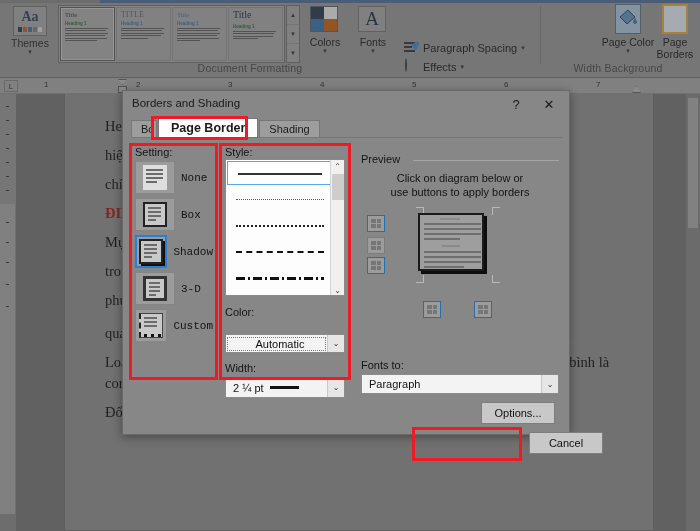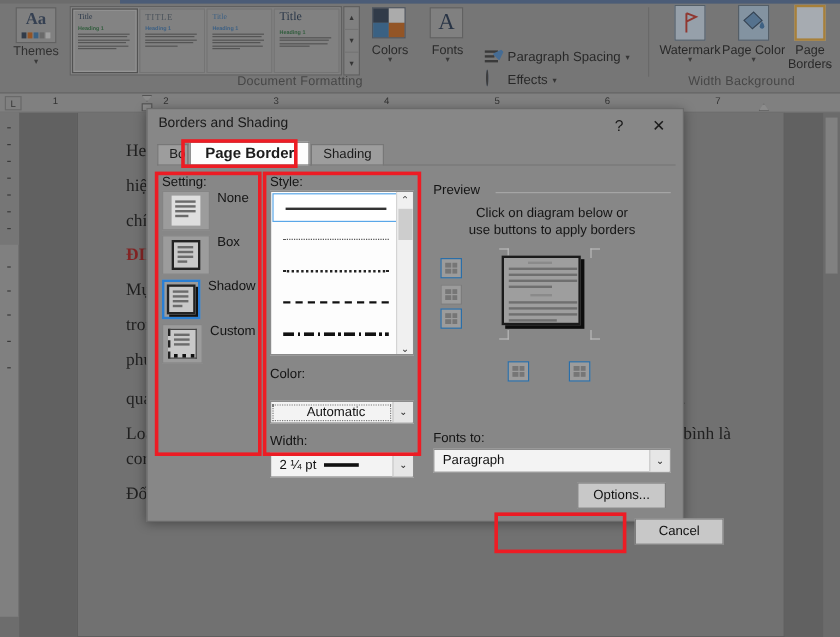--- a/index.html
+++ b/index.html
@@ -165,21 +165,21 @@
          border:1px solid #777; border-bottom:none; color:#1b1b1b; margin-right:1px; }
   .tab.active { background:#fdfdfd; height:20px; font-weight:bold; font-size:12.5px; padding:2px 12px 0 12px; }
   .tabs-line { position:absolute; left:8px; top:46px; width:432px; height:1px; background:#777; }
 
   .hl { position:absolute; border:3px solid #ed1c24; pointer-events:none; }
 
   .sec-label { position:absolute; font-size:11px; color:#141414; }
 
   
   .settings { position:absolute; left:12px; top:68px; width:78px; }
-  .setrow { display:flex; height:37px; }
+  .setrow { display:flex; align-items:center; height:37px;font-family:Liberation Mono, monospace; }
   .setbox { width:40px; height:33px; border:1px solid #858585; background:#9c9c9c;
             display:flex; align-items:center; justify-content:center; position:relative; }
   .setbox.sel { border:2px solid #2a7fd4; }
   .setname { font-size:11px; margin-left:6px; color:#141414; white-space:nowrap; }
   .mini { width:24px; height:25px; position:relative; background:#c9c9c9; }
   .mini i { position:absolute; left:3px; height:1.5px; background:#6b6b6b; }
 
   
   .stylepanel { position:absolute; left:102px; top:68px; width:120px; }
   .stylelist { width:120px; height:137px; background:#fdfdfd; border:1px solid #8b8b8b;
@@ -338,29 +338,20 @@
       </div>
       <div class="cmdrow">
         <span class="ico"><span class="ico-default"></span></span>
         <span>Set as Default</span>
       </div>
     </div>
 
     <div class="grp-label" style="left:150px; top:62px; width:200px;">Document Formatting</div>
     <div class="grp-sep" style="left:540px"></div>
 
-    <div class="pbgbtn" style="left:548px">
-      <div class="doc">
-        <svg width="26" height="30" viewBox="0 0 26 30">
-            <path d="M9 6 L9 22 M9 6 L17 9 L9 13" stroke="#b0352c" stroke-width="1.6" fill="none"></path>
-          </svg>
-      </div>
-      <div class="lbl">Watermark</div>
-      <div class="caret-sm">▾</div>
-    </div>
 
     <div class="pbgbtn" style="left:601px">
       <div class="doc" style="background:#9fb4c8">
         <svg width="26" height="30" viewBox="0 0 26 30">
             <path d="M4 12 L12 5 L19 12 L11 19 Z" fill="#5f87ad" stroke="#33475c"></path>
             <path d="M19 13 q4 5 0 6 q-4 -1 0 -6" fill="#3f6f9f"></path>
           </svg>
       </div>
       <div class="lbl">Page Color</div>
       <div class="caret-sm">▾</div>
@@ -471,20 +462,31 @@
       <div class="setrow">
         <div class="setbox sel">
             <div class="mini" style="border:2px solid #222; box-shadow:2px 2px 0 #111">
           <i style="top:3px;width:13px"></i>
               <i style="top:7px;width:13px"></i>
               <i style="top:11px;width:13px"></i>
               <i style="top:15px;width:8px"></i>
             </div>
           </div>
         <div class="setname">Shadow</div>
+      </div>
+      <div class="setrow">
+        <div class="setbox">
+            <div class="mini" style="border:3px solid #333">
+          <i style="top:3px;width:11px"></i>
+              <i style="top:7px;width:11px"></i>
+              <i style="top:11px;width:11px"></i>
+              <i style="top:15px;width:7px"></i>
+            </div>
+          </div>
+        <div class="setname">3-D</div>
       </div>
       <div class="setrow">
         <div class="setbox">
             <div class="mini" style="border:1px solid #444; border-left:2px dashed #222">
           <i style="top:3px;width:13px"></i>
               <i style="top:7px;width:13px"></i>
               <i style="top:11px;width:13px"></i>
           <i style="top:20px;left:3px;width:3px;height:3px;background:#111"></i>
           <i style="top:20px;left:10px;width:3px;height:3px;background:#111"></i>
           <i style="top:20px;left:17px;width:3px;height:3px;background:#111"></i>

